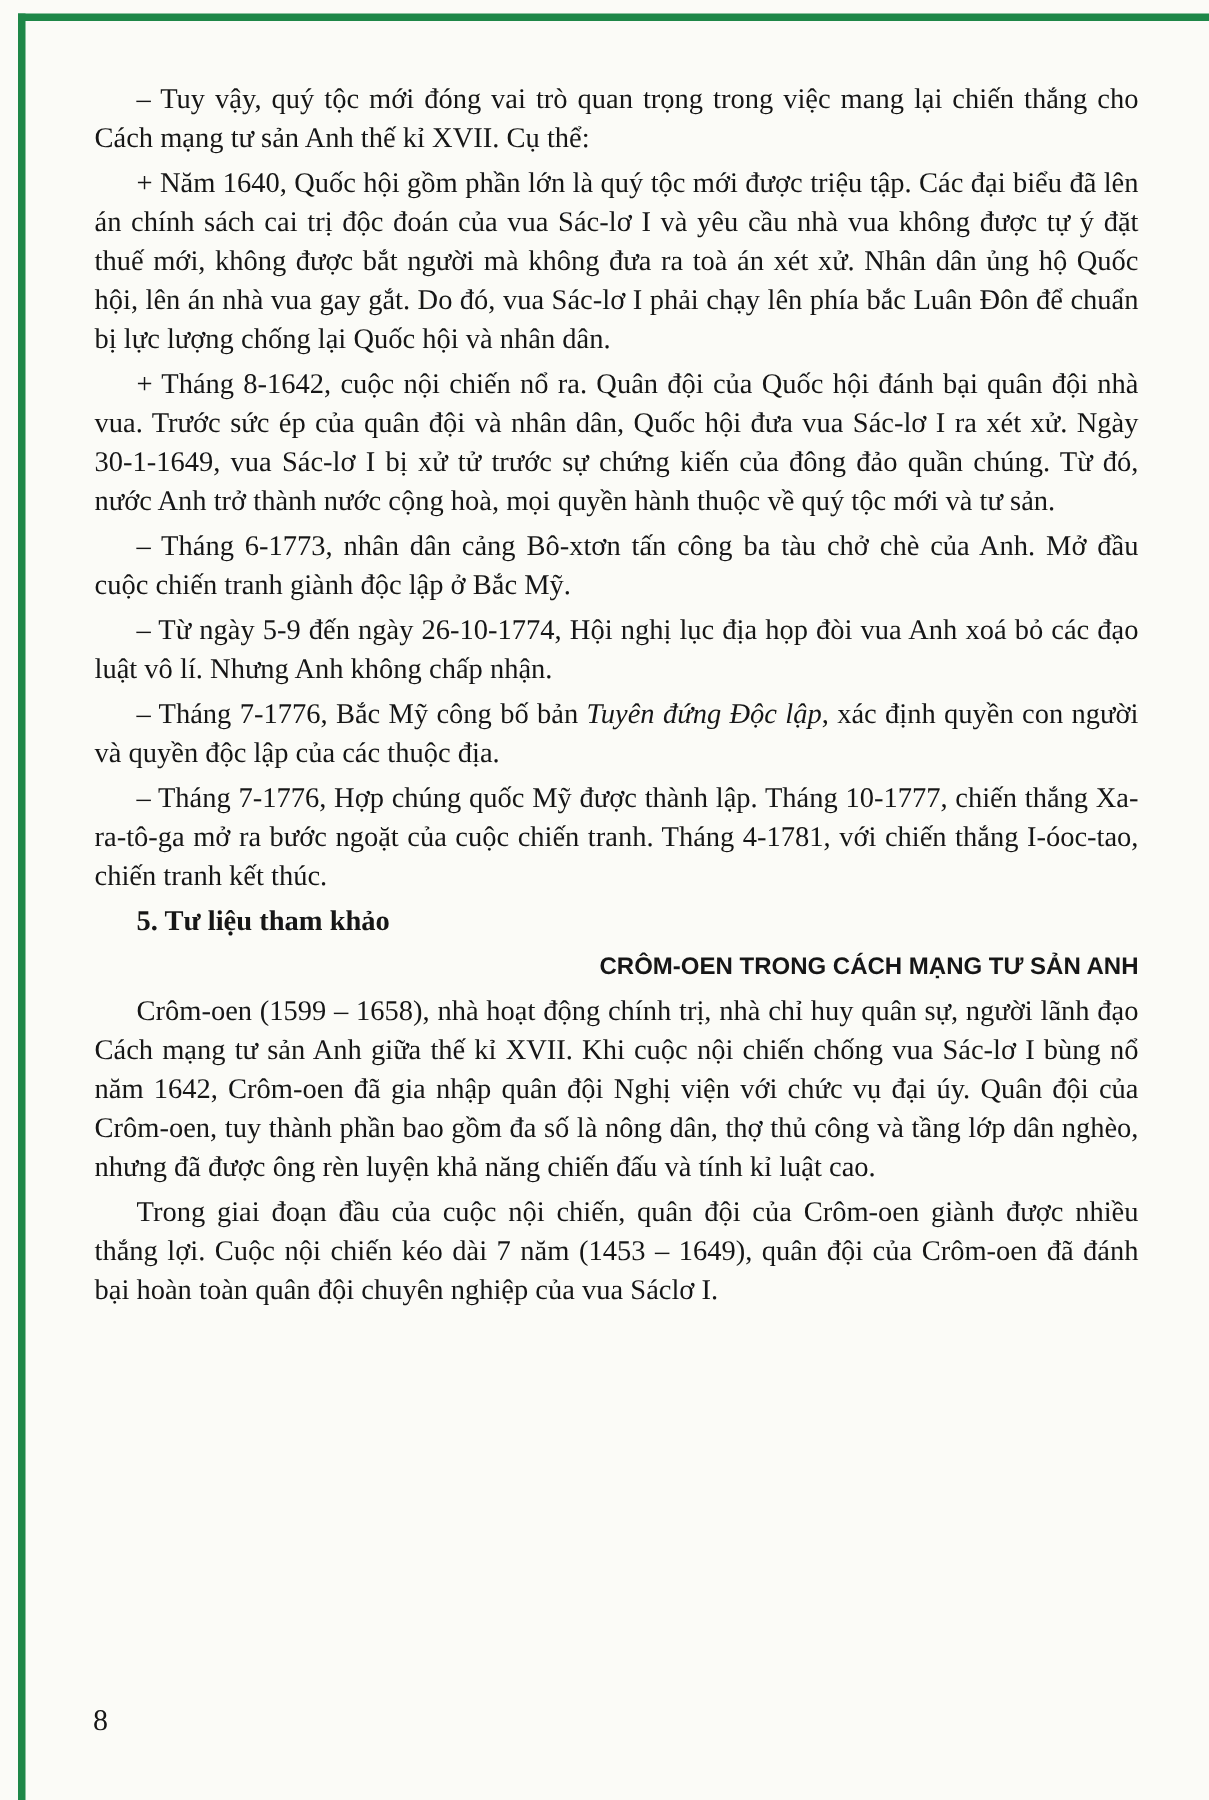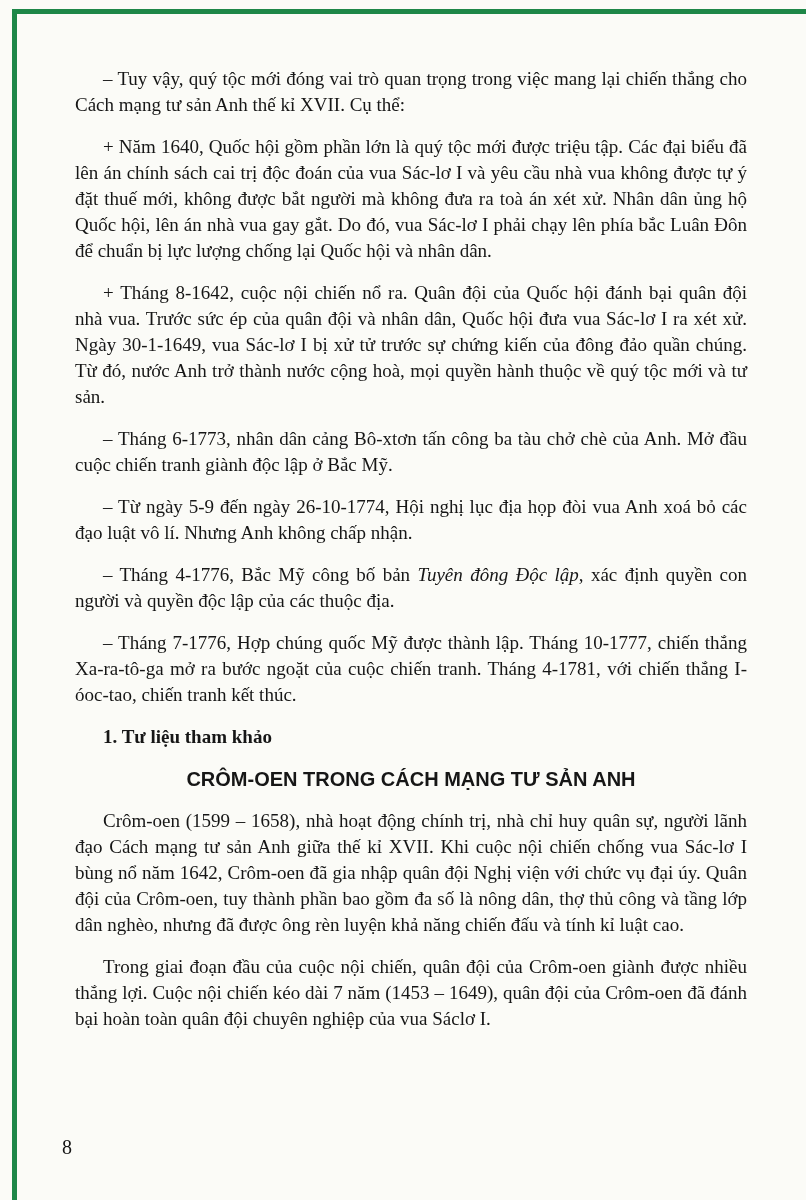--- a/index.html
+++ b/index.html
@@ -22,49 +22,49 @@
     left: 12px; top: 9px; width: 5px; bottom: 0;
     background: var(--border-green, #1e8748);
   }
   .content {
     position: absolute;
     left: 59px; top: 50px; width: 704px;
     font-size: 19px;
     line-height: 26px;
     text-align: justify;
   }
-  .content p { margin: 16px; text-indent: 28px; }
+  .content p { margin: 4px; text-indent: 28px; }
   p.heading { font-weight: bold; }
   p.heading-center {
     font-weight: bold;
     text-indent: 0;
-    text-align: center;
+    text-align: right;
     font-family: "Liberation Sans", sans-serif;
-    font-size: 20px;
+    font-size: 16px;
   }
   em.italic { font-style: italic; }
   .page-number {
     position: absolute;
     left: 62px; top: 1136px;
     font-size: 20px;
   }
 </style>
 </head>
 <body>
 
 <div class="rule-top"></div>
 <div class="rule-left"></div>
 
 <div class="content">
   <p>– Tuy vậy, quý tộc mới đóng vai trò quan trọng trong việc mang lại chiến thắng cho Cách mạng tư sản Anh thế kỉ XVII. Cụ thể:</p>
   <p>+ Năm 1640, Quốc hội gồm phần lớn là quý tộc mới được triệu tập. Các đại biểu đã lên án chính sách cai trị độc đoán của vua Sác-lơ I và yêu cầu nhà vua không được tự ý đặt thuế mới, không được bắt người mà không đưa ra toà án xét xử. Nhân dân ủng hộ Quốc hội, lên án nhà vua gay gắt. Do đó, vua Sác-lơ I phải chạy lên phía bắc Luân Đôn để chuẩn bị lực lượng chống lại Quốc hội và nhân dân.</p>
   <p>+ Tháng 8-1642, cuộc nội chiến nổ ra. Quân đội của Quốc hội đánh bại quân đội nhà vua. Trước sức ép của quân đội và nhân dân, Quốc hội đưa vua Sác-lơ I ra xét xử. Ngày 30-1-1649, vua Sác-lơ I bị xử tử trước sự chứng kiến của đông đảo quần chúng. Từ đó, nước Anh trở thành nước cộng hoà, mọi quyền hành thuộc về quý tộc mới và tư sản.</p>
   <p>– Tháng 6-1773, nhân dân cảng Bô-xtơn tấn công ba tàu chở chè của Anh. Mở đầu cuộc chiến tranh giành độc lập ở Bắc Mỹ.</p>
   <p>– Từ ngày 5-9 đến ngày 26-10-1774, Hội nghị lục địa họp đòi vua Anh xoá bỏ các đạo luật vô lí. Nhưng Anh không chấp nhận.</p>
-  <p><span>– Tháng 4-1776, Bắc Mỹ công bố bản </span><em class="italic">Tuyên đông Độc lập</em><span>, xác định quyền con người và quyền độc lập của các thuộc địa.</span></p>
+  <p><span>– Tháng 7-1776, Bắc Mỹ công bố bản </span><em class="italic">Tuyên đứng Độc lập</em><span>, xác định quyền con người và quyền độc lập của các thuộc địa.</span></p>
   <p>– Tháng 7-1776, Hợp chúng quốc Mỹ được thành lập. Tháng 10-1777, chiến thắng Xa-ra-tô-ga mở ra bước ngoặt của cuộc chiến tranh. Tháng 4-1781, với chiến thắng I-óoc-tao, chiến tranh kết thúc.</p>
-  <p class="heading">1. Tư liệu tham khảo</p>
+  <p class="heading">5. Tư liệu tham khảo</p>
   <p class="heading-center">CRÔM-OEN TRONG CÁCH MẠNG TƯ SẢN ANH</p>
   <p>Crôm-oen (1599 – 1658), nhà hoạt động chính trị, nhà chỉ huy quân sự, người lãnh đạo Cách mạng tư sản Anh giữa thế kỉ XVII. Khi cuộc nội chiến chống vua Sác-lơ I bùng nổ năm 1642, Crôm-oen đã gia nhập quân đội Nghị viện với chức vụ đại úy. Quân đội của Crôm-oen, tuy thành phần bao gồm đa số là nông dân, thợ thủ công và tầng lớp dân nghèo, nhưng đã được ông rèn luyện khả năng chiến đấu và tính kỉ luật cao.</p>
   <p>Trong giai đoạn đầu của cuộc nội chiến, quân đội của Crôm-oen giành được nhiều thắng lợi. Cuộc nội chiến kéo dài 7 năm (1453 – 1649), quân đội của Crôm-oen đã đánh bại hoàn toàn quân đội chuyên nghiệp của vua Sáclơ I.</p>
 </div>
 
 <div class="page-number">8</div>
 
 </body></html>

